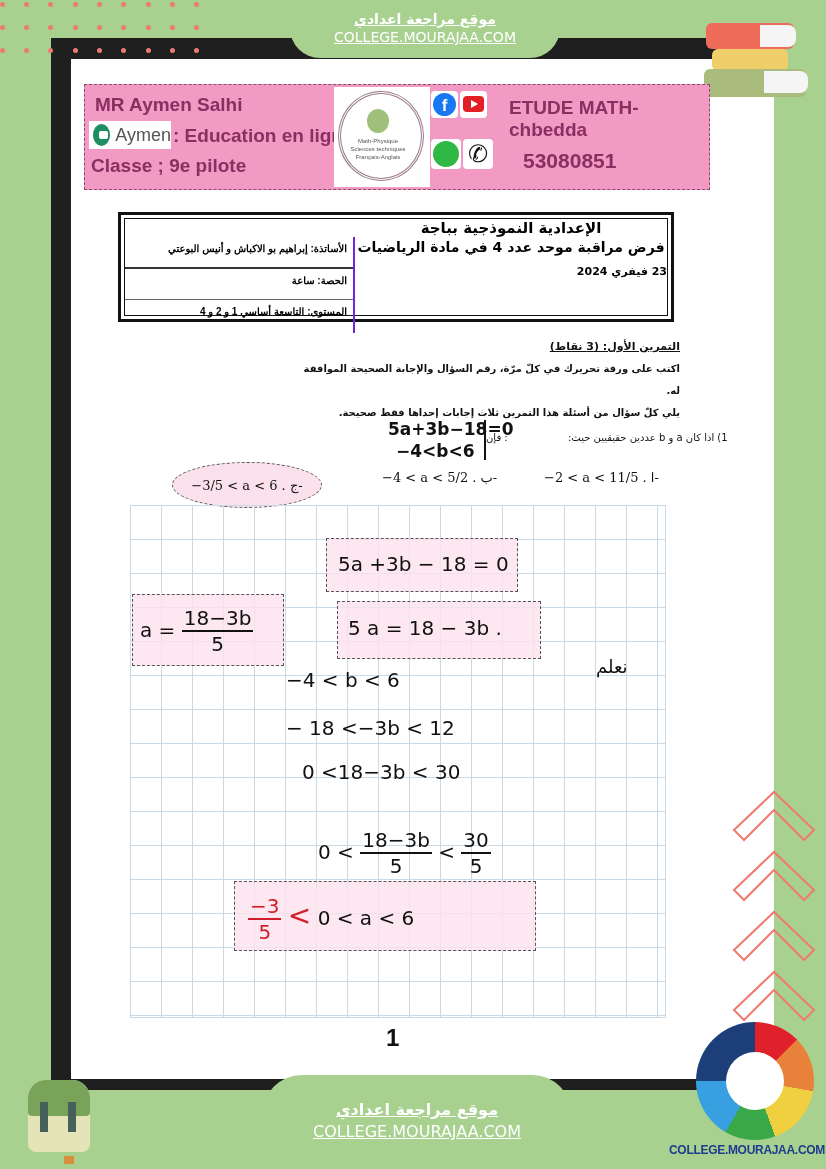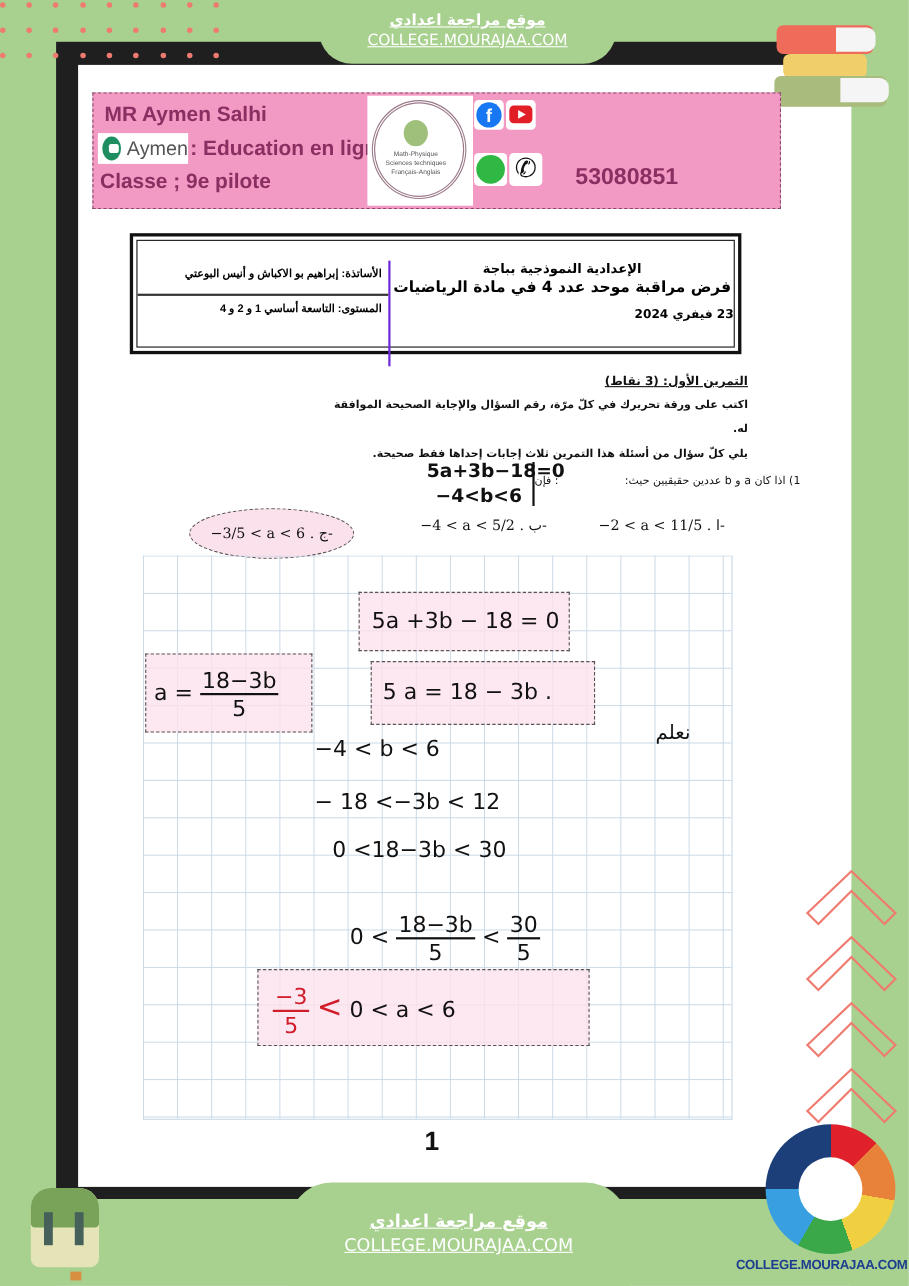--- a/index.html
+++ b/index.html
@@ -50,21 +50,21 @@
   .header-card .etude{position:absolute;left:424px;top:12px;font-size:19px;font-weight:bold;color:#8a2f62;}
   .header-card .phone{position:absolute;left:438px;top:64px;font-size:21px;font-weight:bold;color:#8a2f62;}
 
   .exam-box{position:absolute;left:118px;top:212px;width:556px;height:110px;border:3px solid #111;box-sizing:border-box;}
   .exam-inner{position:absolute;left:3px;top:3px;right:3px;bottom:3px;border:1px solid #111;}
   .exam-left{position:absolute;left:0;top:18px;width:228px;height:100%;border-right:2px solid #6d28d9;font-family:Liberation Sans, sans-serif;direction:rtl;}
   .exam-left div{height:33%;font-size:10px;font-weight:bold;padding:6px 6px 0 6px;box-sizing:border-box;}
   .exam-left .r1{border-bottom:2px solid #333;}
   .exam-left .r2{border-bottom:1px solid #666;}
   .exam-right{position:absolute;left:230px;top:0;right:0;height:100%;text-align:center;font-family:"DejaVu Sans",sans-serif;direction:rtl;}
-  .exam-right .t1{font-size:12px;font-weight:bold;margin-top:18px;}
+  .exam-right .t1{font-size:15px;font-weight:bold;}
   .exam-right .t2{font-size:14px;font-weight:bold;margin-top:2px;}
   .exam-right .t3{font-size:11px;font-weight:bold;margin-top:10px;text-align:right;}
 
   .instr{position:absolute;left:300px;top:336px;width:380px;font-family:"DejaVu Sans",sans-serif;direction:rtl;font-size:10px;font-weight:bold;color:#111;line-height:22px;}
   .instr .title{text-decoration:underline;font-size:11px;}
   .q1{position:absolute;left:540px;top:432px;font-family:"DejaVu Sans",sans-serif;direction:rtl;font-size:10px;color:#111;margin-left:28px;}
   .given{position:absolute;left:388px;top:418px;font-family:"DejaVu Sans",sans-serif;font-weight:bold;font-size:17px;line-height:22px;color:#111;}
   .given-brace{position:absolute;left:480px;top:420px;width:4px;height:40px;border-right:2px solid #111;}
   .choice{position:absolute;font-family:"DejaVu Serif",serif;font-size:13px;color:#111;}
   .choice-c{left:172px;top:462px;width:148px;height:44px;border:1px dashed #555;border-radius:50%;background:#fbe1ec;display:flex;align-items:center;justify-content:center;}
@@ -150,27 +150,29 @@
         <span>f</span>
       </div>
     <div class="ic ic-yt">
         <span></span>
       </div>
     <div class="ic ic-wa">
         <span></span>
       </div>
     <div class="ic ic-ph">✆</div>
   </div>
+  <div class="etude">ETUDE MATH-chbedda</div>
   <div class="phone">53080851</div>
 </div>
 
 <div class="exam-box">
   <div class="exam-inner">
     <div class="exam-left">
       <div class="r1">الأساتذة: إبراهيم بو الاكباش و أنيس البوعتي</div>
+      <div class="r2">الحصة: ساعة</div>
       <div>المستوى: التاسعة أساسي 1 و 2 و 4</div>
     </div>
     <div class="exam-right">
       <div class="t1">الإعدادية النموذجية بباجة</div>
       <div class="t2">فرض مراقبة موحد عدد 4 في مادة الرياضيات</div>
       <div class="t3">23 فيفري 2024</div>
     </div>
   </div>
 </div>
 

